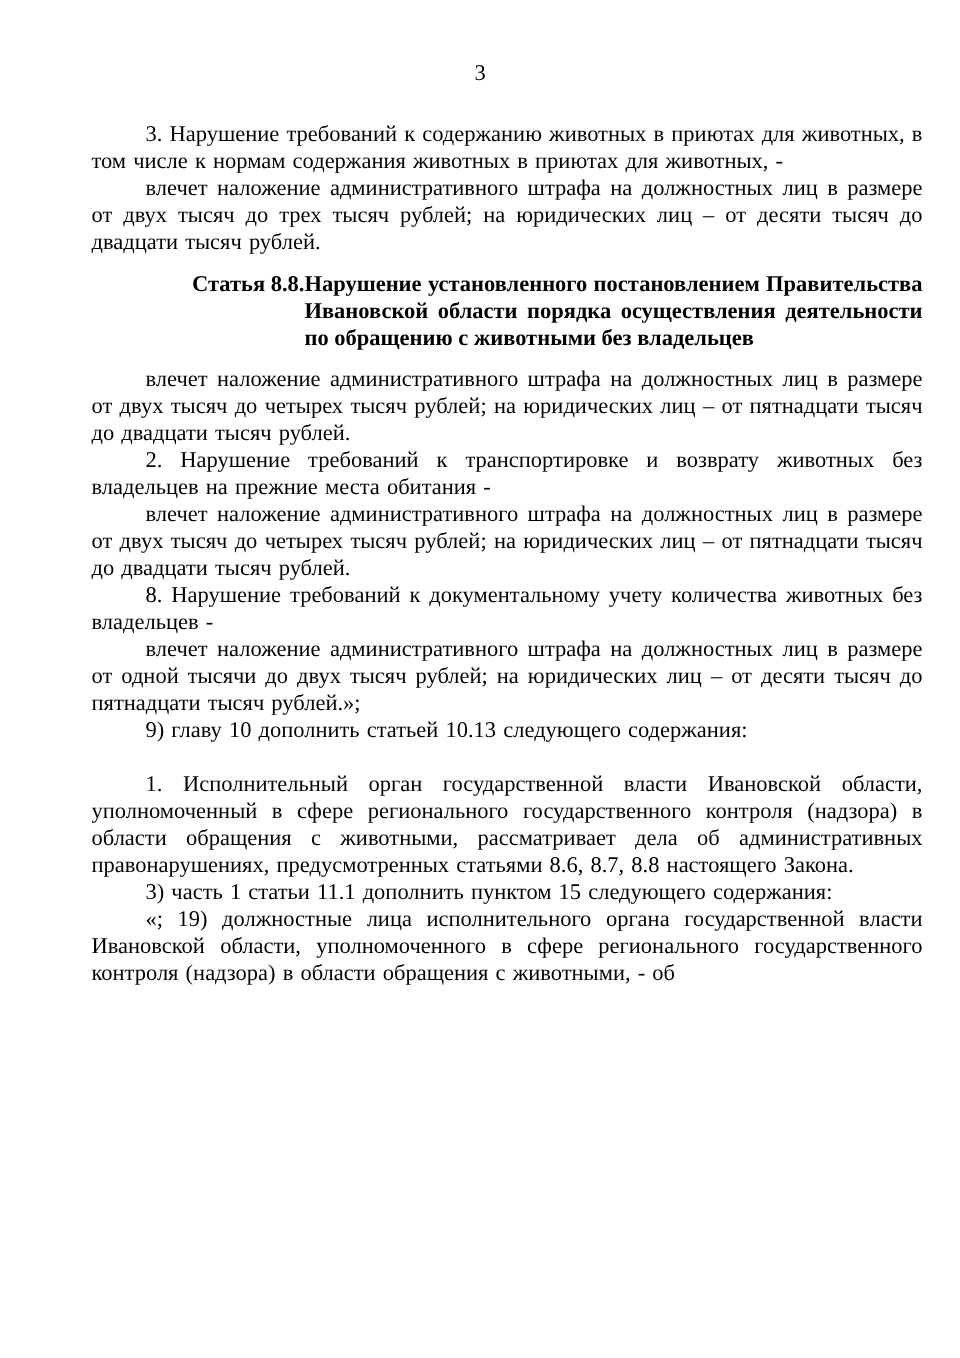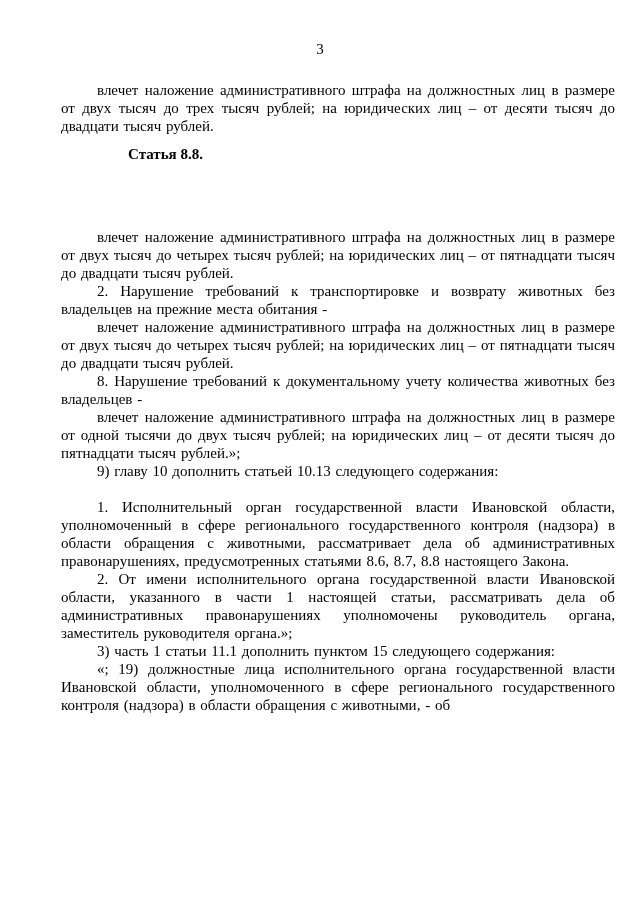--- a/index.html
+++ b/index.html
@@ -31,54 +31,54 @@
     text-indent: 36px;
     word-spacing: 1px;
   }
   .para.bold {
     font-weight: bold;
   }
   .article-heading {
     display: flex;
     font-weight: bold;
     margin: 10px 0 9px 67px;
-    flex-direction: column;
   }
   .article-heading .label {
     flex: 0 0 74px;
     white-space: nowrap;
   }
   .article-heading .title {
     flex: 1 1 auto;
     text-align: justify;
   }
   .blank-line {
     height: 18px;
   }
 </style>
 </head>
 <body>
 
 <div class="page">
 
   <div class="page-number">3</div>
 
+  <p class="para">3. Нарушение требований к содержанию животных в приютах для животных, в том числе к нормам содержания животных в приютах для животных, -</p>
   <p class="para">влечет наложение административного штрафа на должностных лиц в размере от двух тысяч до трех тысяч рублей; на юридических лиц – от десяти тысяч до двадцати тысяч рублей.</p>
 
   <div class="article-heading">
     <span class="label">Статья 8.8.</span>
+    <span class="title">Нарушение установленного постановлением Правительства Ивановской области порядка осуществления деятельности по обращению с животными без владельцев</span>
   </div>
 
   <p class="para">влечет наложение административного штрафа на должностных лиц в размере от двух тысяч до четырех тысяч рублей; на юридических лиц – от пятнадцати тысяч до двадцати тысяч рублей.</p>
   <p class="para">2. Нарушение требований к транспортировке и возврату животных без владельцев на прежние места обитания -</p>
   <p class="para">влечет наложение административного штрафа на должностных лиц в размере от двух тысяч до четырех тысяч рублей; на юридических лиц – от пятнадцати тысяч до двадцати тысяч рублей.</p>
   <p class="para">8. Нарушение требований к документальному учету количества животных без владельцев -</p>
   <p class="para">влечет наложение административного штрафа на должностных лиц в размере от одной тысячи до двух тысяч рублей; на юридических лиц – от десяти тысяч до пятнадцати тысяч рублей.»;</p>
   <p class="para">9) главу 10 дополнить статьей 10.13 следующего содержания:</p>
 
   <div class="blank-line"></div>
 
   <p class="para">1. Исполнительный орган государственной власти Ивановской области, уполномоченный в сфере регионального государственного контроля (надзора) в области обращения с животными, рассматривает дела об административных правонарушениях, предусмотренных статьями 8.6, 8.7, 8.8 настоящего Закона.</p>
-  <p class="para">2. От имени исполнительного органа государственной власти Ивановской области, указанного в части 1 настоящей статьи, рассматривать дела об административных правонарушениях уполномочены руководитель органа, заместитель руководителя органа.»;</p>
   <p class="para">3) часть 1 статьи 11.1 дополнить пунктом 15 следующего содержания:</p>
   <p class="para">«; 19) должностные лица исполнительного органа государственной власти Ивановской области, уполномоченного в сфере регионального государственного контроля (надзора) в области обращения с животными, - об</p>
 
 </div>
 
 </body></html>

